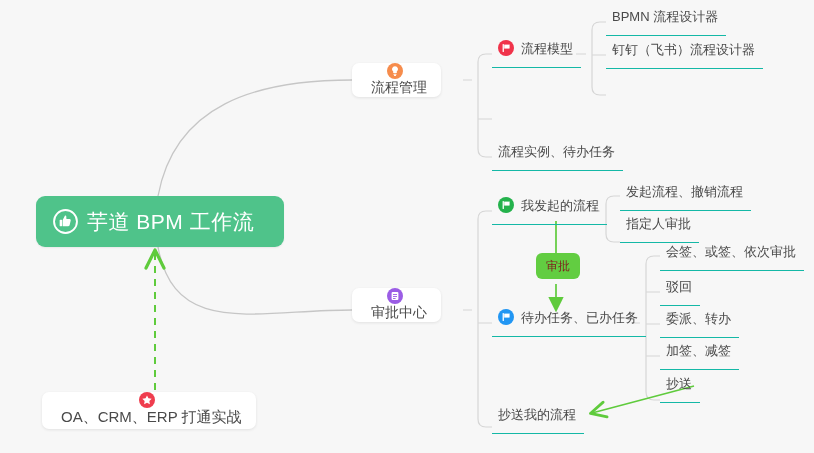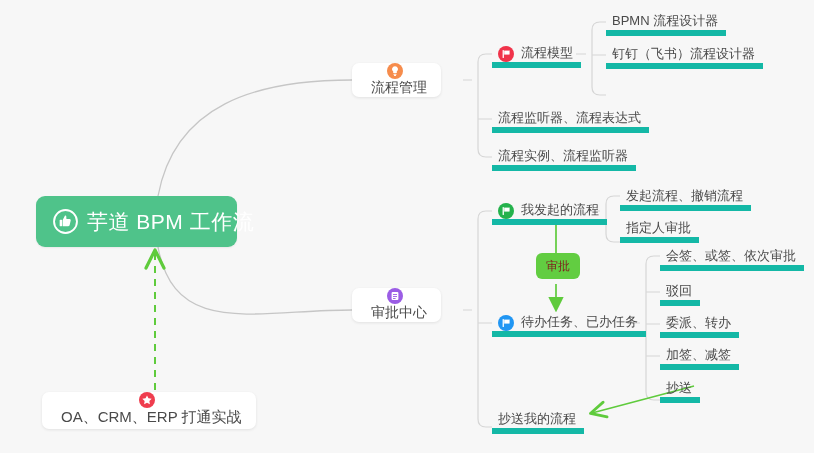--- a/index.html
+++ b/index.html
@@ -22,21 +22,21 @@
     width: 814px;
     height: 453px;
     pointer-events: none;
   }
 
   
   .root-node {
     position: absolute;
     left: 36px;
     top: 196px;
-    width: 201px;
+    width: 248px;
     height: 51px;
     background: #4fc38a;
     border-radius: 9px;
     display: flex;
     align-items: center;
     padding-left: 17px;
     box-sizing: border-box;
     box-shadow: 0 1px 2px rgba(0,0,0,0.06);
   }
   .root-label {
@@ -64,25 +64,25 @@
   .card-label {
     font-size: 14px;
     color: #4a4a4a;
     margin-left: 8px;
   }
 
   
   .line-node {
     position: absolute;
     display: flex;
-    align-items: flex-end;
+    align-items: flex-start;
     height: 28px;
     padding: 0 8px 0 6px;
     box-sizing: border-box;
-    border-bottom: 6px solid #14b8a6;
+    border-bottom: 1px solid #14b8a6;
     white-space: nowrap;
   }
   .line-label {
     font-size: 13px;
     color: #4a4a4a;
   }
   .line-node .icon-wrap { margin-right: 7px; }
 
   
   .badge-node {
@@ -204,25 +204,22 @@
     <span class="line-label">流程模型</span>
   </div>
 
   <div class="line-node" style="left:606px; top:8px;">
     <span class="line-label">BPMN 流程设计器</span>
   </div>
   <div class="line-node" style="left:606px; top:41px;">
     <span class="line-label">钉钉（飞书）流程设计器</span>
   </div>
 
-  <div class="line-node" style="left:492px; top:105px;">
-    <span class="line-label">流程监听器、流程表达式</span>
-  </div>
   <div class="line-node" style="left:492px; top:143px;">
-    <span class="line-label">流程实例、流程监听器</span>
+    <span class="line-label">流程实例、待办任务</span>
   </div>
 
   <div class="card-node" style="left:352px; top:288px;">
     <span class="icon-wrap icon-16">
       <svg viewBox="0 0 16 16" width="16" height="16" xmlns="http://www.w3.org/2000/svg">
         <circle cx="8" cy="8" r="8" fill="#9b5de5"></circle>
         <rect x="4.6" y="4" width="6.8" height="8" rx="1" fill="#ffffff"></rect>
         <rect x="6" y="6" width="4" height="0.9" fill="#9b5de5"></rect>
         <rect x="6" y="8" width="4" height="0.9" fill="#9b5de5"></rect>
         <rect x="6" y="10" width="2.6" height="0.9" fill="#9b5de5"></rect>

